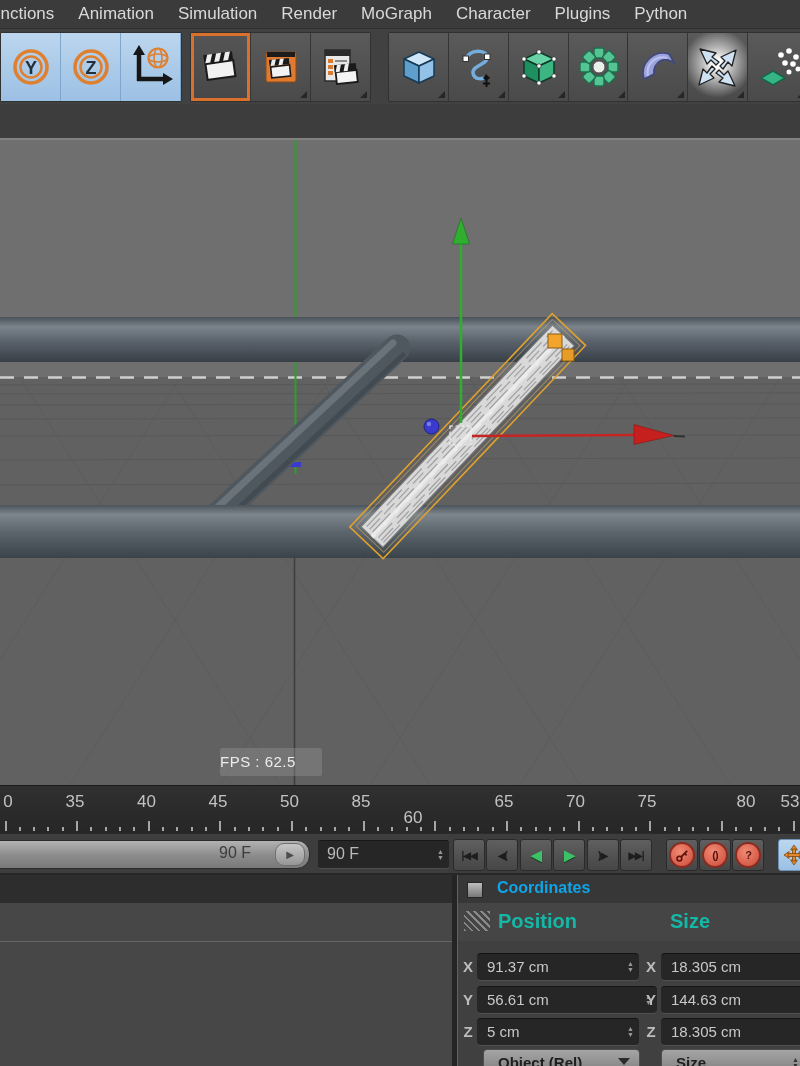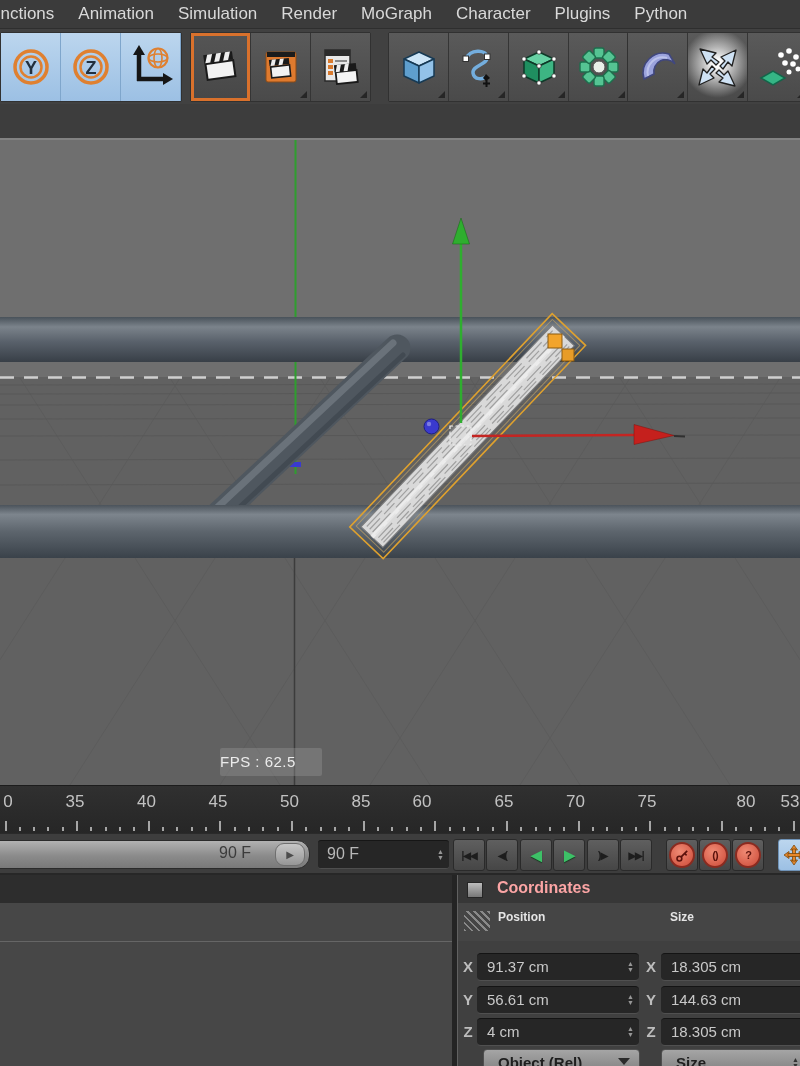--- a/index.html
+++ b/index.html
@@ -63,24 +63,24 @@
   #left-dark{position:absolute;left:0;top:0;width:453px;height:28px;background:#2d2d2d;}
   #left-band{position:absolute;left:0;top:28px;width:453px;height:38px;background:#474747;
              border-bottom:1px solid #666;}
   #vdivider{position:absolute;left:452px;top:0;width:5px;height:193px;background:#242424;
             border-right:1px solid #616161;}
   #coord-panel{position:absolute;left:458px;top:0;width:342px;height:193px;background:#404040;}
   #coord-header{position:absolute;left:0;top:0;width:342px;height:28px;background:#373737;}
   #coord-subheader{position:absolute;left:0;top:28px;width:342px;height:38px;background:#454545;}
   #coord-header .sq{position:absolute;left:9px;top:7px;width:14px;height:14px;
                     background:linear-gradient(#bdbdbd,#787878);border:1px solid #262626;}
-  #coord-header .t{position:absolute;left:39px;top:4px;color:#fca5a5;font-size:16px;font-weight:bold;}
+  #coord-header .t{position:absolute;left:39px;top:4px;color:#0ea5e9;font-size:16px;font-weight:bold;}
   .grip{position:absolute;left:6px;top:8px;width:26px;height:20px;
         background:repeating-linear-gradient(45deg,#9a9a9a 0 2px,transparent 2px 5px);opacity:.8;}
-  .colhead{position:absolute;top:7px;color:#e5e5e5;font-size:12px;font-weight:bold;}
+  .colhead{position:absolute;top:7px;color:#14b8a6;font-size:20px;font-weight:bold;}
   .axis-label{position:absolute;color:#bdbdbd;font-size:15px;font-weight:bold;width:14px;text-align:center;}
   .cfield{position:absolute;height:26px;background:#262626;border-radius:4px;
           border-top:1px solid #141414;border-bottom:1px solid #505050;}
   .cfield .val{position:absolute;left:10px;top:4px;font-size:15px;color:#c8c8c8;white-space:nowrap;text-align:center;}
   .dropdown{position:absolute;height:26px;border-radius:4px;border:1px solid #4f4f4f;
             background:linear-gradient(#a5a5a5,#7b7b7b);color:#1e1e1e;font-size:15px;}
   .dropdown .val{position:absolute;left:14px;top:4px;font-weight:bold;}
   .dropdown .arr{position:absolute;right:9px;top:8px;width:0;height:0;
                  border-left:6px solid transparent;border-right:6px solid transparent;
                  border-top:7px solid #2b2b2b;}
@@ -371,21 +371,21 @@
 
   <div id="fps-box">FPS : 62.5</div>
 
   <div id="ruler">
       <span class="rlabel" style="left: 8px;">0</span>
       <span class="rlabel" style="left: 75px;">35</span>
       <span class="rlabel" style="left: 146.5px;">40</span>
       <span class="rlabel" style="left: 218px; text-align: center;">45</span>
       <span class="rlabel" style="left: 289.5px;">50</span>
       <span class="rlabel" style="left: 361px;">85</span>
-      <span class="rlabel" style="left: 422px;">60</span>
+      <span class="rlabel" style="left: 413px; margin-top: 16px;">60</span>
       <span class="rlabel" style="left: 504px;">65</span>
       <span class="rlabel" style="left: 575.5px;">70</span>
       <span class="rlabel" style="left: 647px;">75</span>
       <span class="rlabel" style="left: 746px;">80</span>
       <span class="rlabel" style="left: 790px;">53</span>
       <span class="rtick" style="left: 4.5px; height: 10px;"></span>
       <span class="rtick" style="left: 18.83px; height: 4px;"></span>
       <span class="rtick" style="left: 33.16px; height: 4px;"></span>
       <span class="rtick" style="left: 47.49px; height: 4px;"></span>
       <span class="rtick" style="left: 61.82px; height: 4px;"></span>
@@ -511,30 +511,30 @@
 
       <span class="axis-label" style="left:3px;top:83px;">X</span>
       <div class="cfield" style="left:19px;top:78px;width:162px;">
         <span class="val">91.37 cm</span>
         <span class="spinner">
             <span>▲</span>
             <span>▼</span>
           </span>
       </div>
       <span class="axis-label" style="left:3px;top:116px;">Y</span>
-      <div class="cfield" style="left:19px;top:111px;width:162px;">
+      <div class="cfield" style="left:19px;top:111px;width:180px;">
         <span class="val">56.61 cm</span>
         <span class="spinner">
             <span>▲</span>
             <span>▼</span>
           </span>
       </div>
       <span class="axis-label" style="left:3px;top:148px;">Z</span>
       <div class="cfield" style="left:19px;top:143px;width:162px;">
-        <span class="val">4 cm</span>
+        <span class="val">5 cm</span>
         <span class="spinner">
             <span>▲</span>
             <span>▼</span>
           </span>
       </div>
       <div class="dropdown" style="left:25px;top:174px;width:155px;">
         <span class="val">Object (Rel)</span>
         <span class="arr"></span>
       </div>
 

